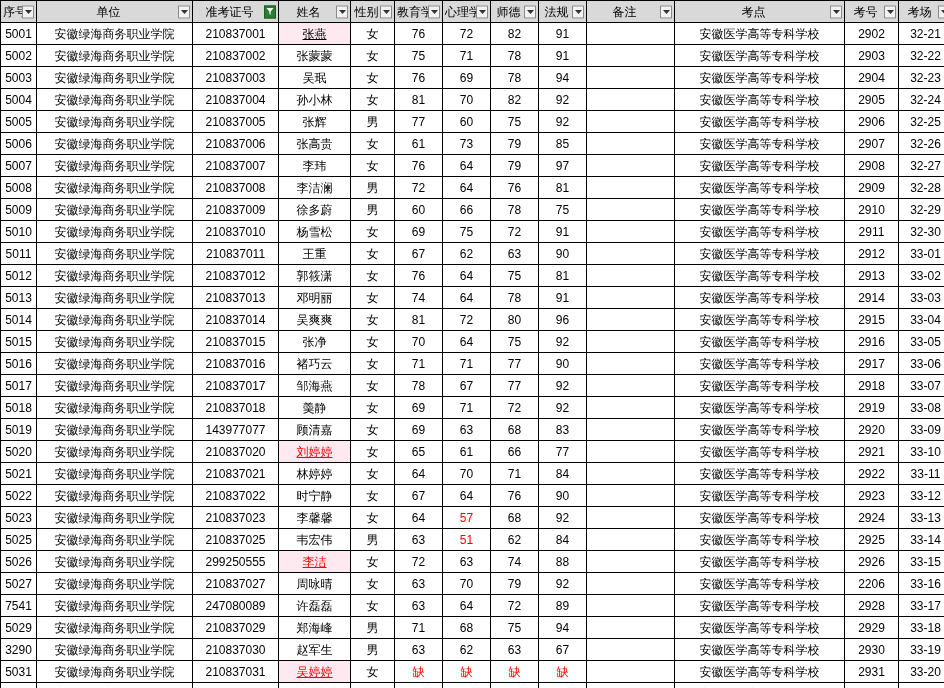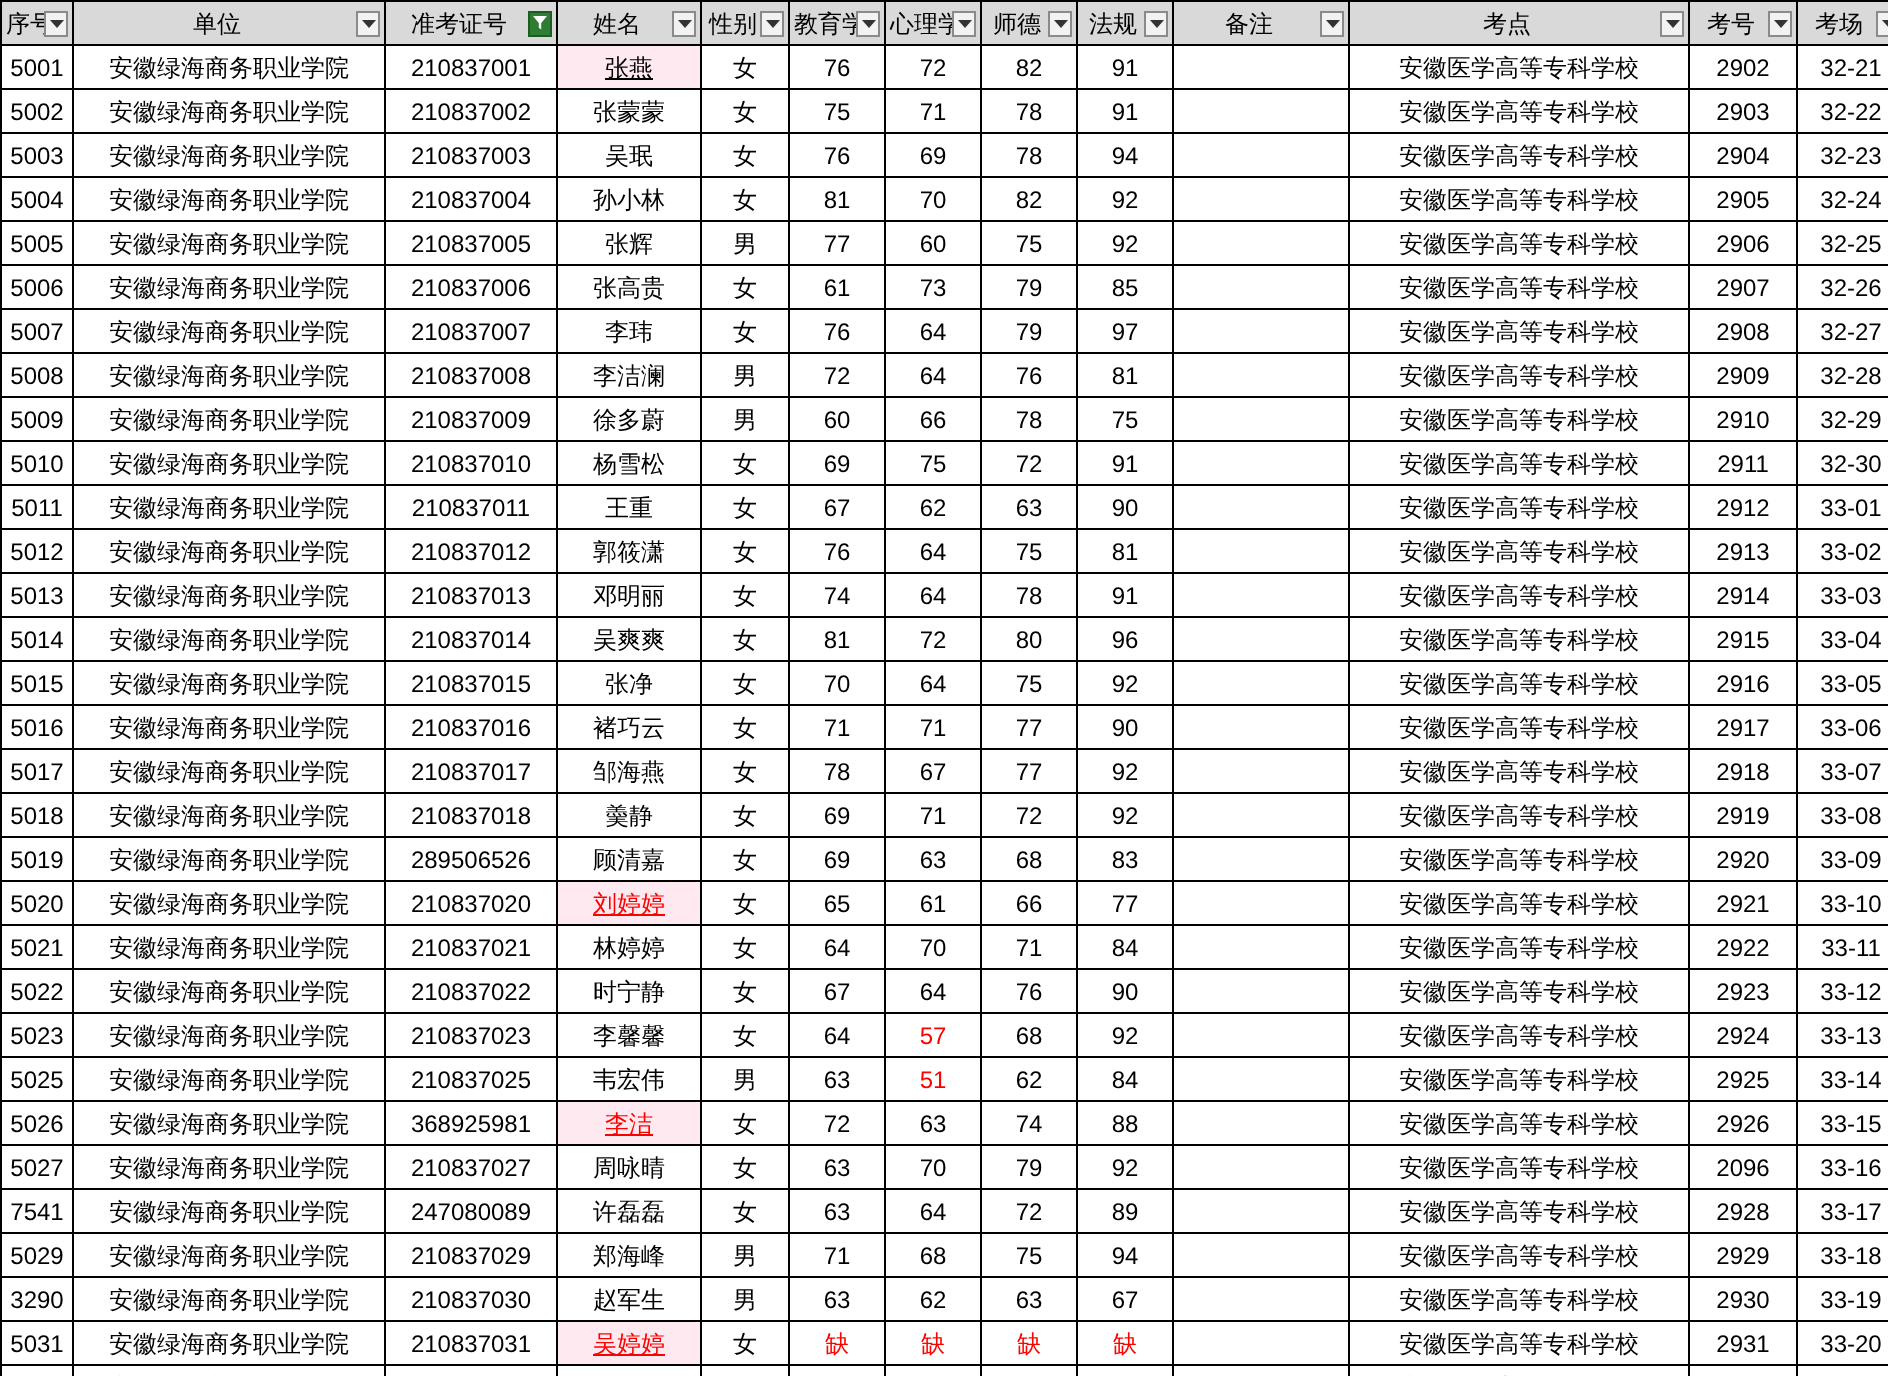--- a/index.html
+++ b/index.html
@@ -427,21 +427,21 @@
           <td class="c-num">72</td>
           <td class="c-num">92</td>
           <td class="c-remark"></td>
           <td class="c-unit">安徽医学高等专科学校</td>
           <td class="c-num">2919</td>
           <td class="c-num">33-08</td>
         </tr>
         <tr>
           <td class="c-num">5019</td>
           <td class="c-unit">安徽绿海商务职业学院</td>
-          <td class="c-num">289506526</td>
+          <td class="c-num">143977077</td>
           <td class="c-name">顾清嘉</td>
           <td class="c-num">女</td>
           <td class="c-num">69</td>
           <td class="c-num">63</td>
           <td class="c-num">68</td>
           <td class="c-num">83</td>
           <td class="c-remark"></td>
           <td class="c-unit">安徽医学高等专科学校</td>
           <td class="c-num">2920</td>
           <td class="c-num">33-09</td>
@@ -517,21 +517,21 @@
           <td class="c-num">62</td>
           <td class="c-num">84</td>
           <td class="c-remark"></td>
           <td class="c-unit">安徽医学高等专科学校</td>
           <td class="c-num">2925</td>
           <td class="c-num">33-14</td>
         </tr>
         <tr>
           <td class="c-num">5026</td>
           <td class="c-unit">安徽绿海商务职业学院</td>
-          <td class="c-num">368925981</td>
+          <td class="c-num">299250555</td>
           <td class="c-name hl-pink red">李洁</td>
           <td class="c-num">女</td>
           <td class="c-num">72</td>
           <td class="c-num">63</td>
           <td class="c-num">74</td>
           <td class="c-num">88</td>
           <td class="c-remark"></td>
           <td class="c-unit">安徽医学高等专科学校</td>
           <td class="c-num">2926</td>
           <td class="c-num">33-15</td>
@@ -541,21 +541,21 @@
           <td class="c-unit">安徽绿海商务职业学院</td>
           <td class="c-num">210837027</td>
           <td class="c-name">周咏晴</td>
           <td class="c-num">女</td>
           <td class="c-num">63</td>
           <td class="c-num">70</td>
           <td class="c-num">79</td>
           <td class="c-num">92</td>
           <td class="c-remark"></td>
           <td class="c-unit">安徽医学高等专科学校</td>
-          <td class="c-num">2096</td>
+          <td class="c-num">2206</td>
           <td class="c-num">33-16</td>
         </tr>
         <tr>
           <td class="c-num">7541</td>
           <td class="c-unit">安徽绿海商务职业学院</td>
           <td class="c-num">247080089</td>
           <td class="c-name">许磊磊</td>
           <td class="c-num">女</td>
           <td class="c-num">63</td>
           <td class="c-num">64</td>

